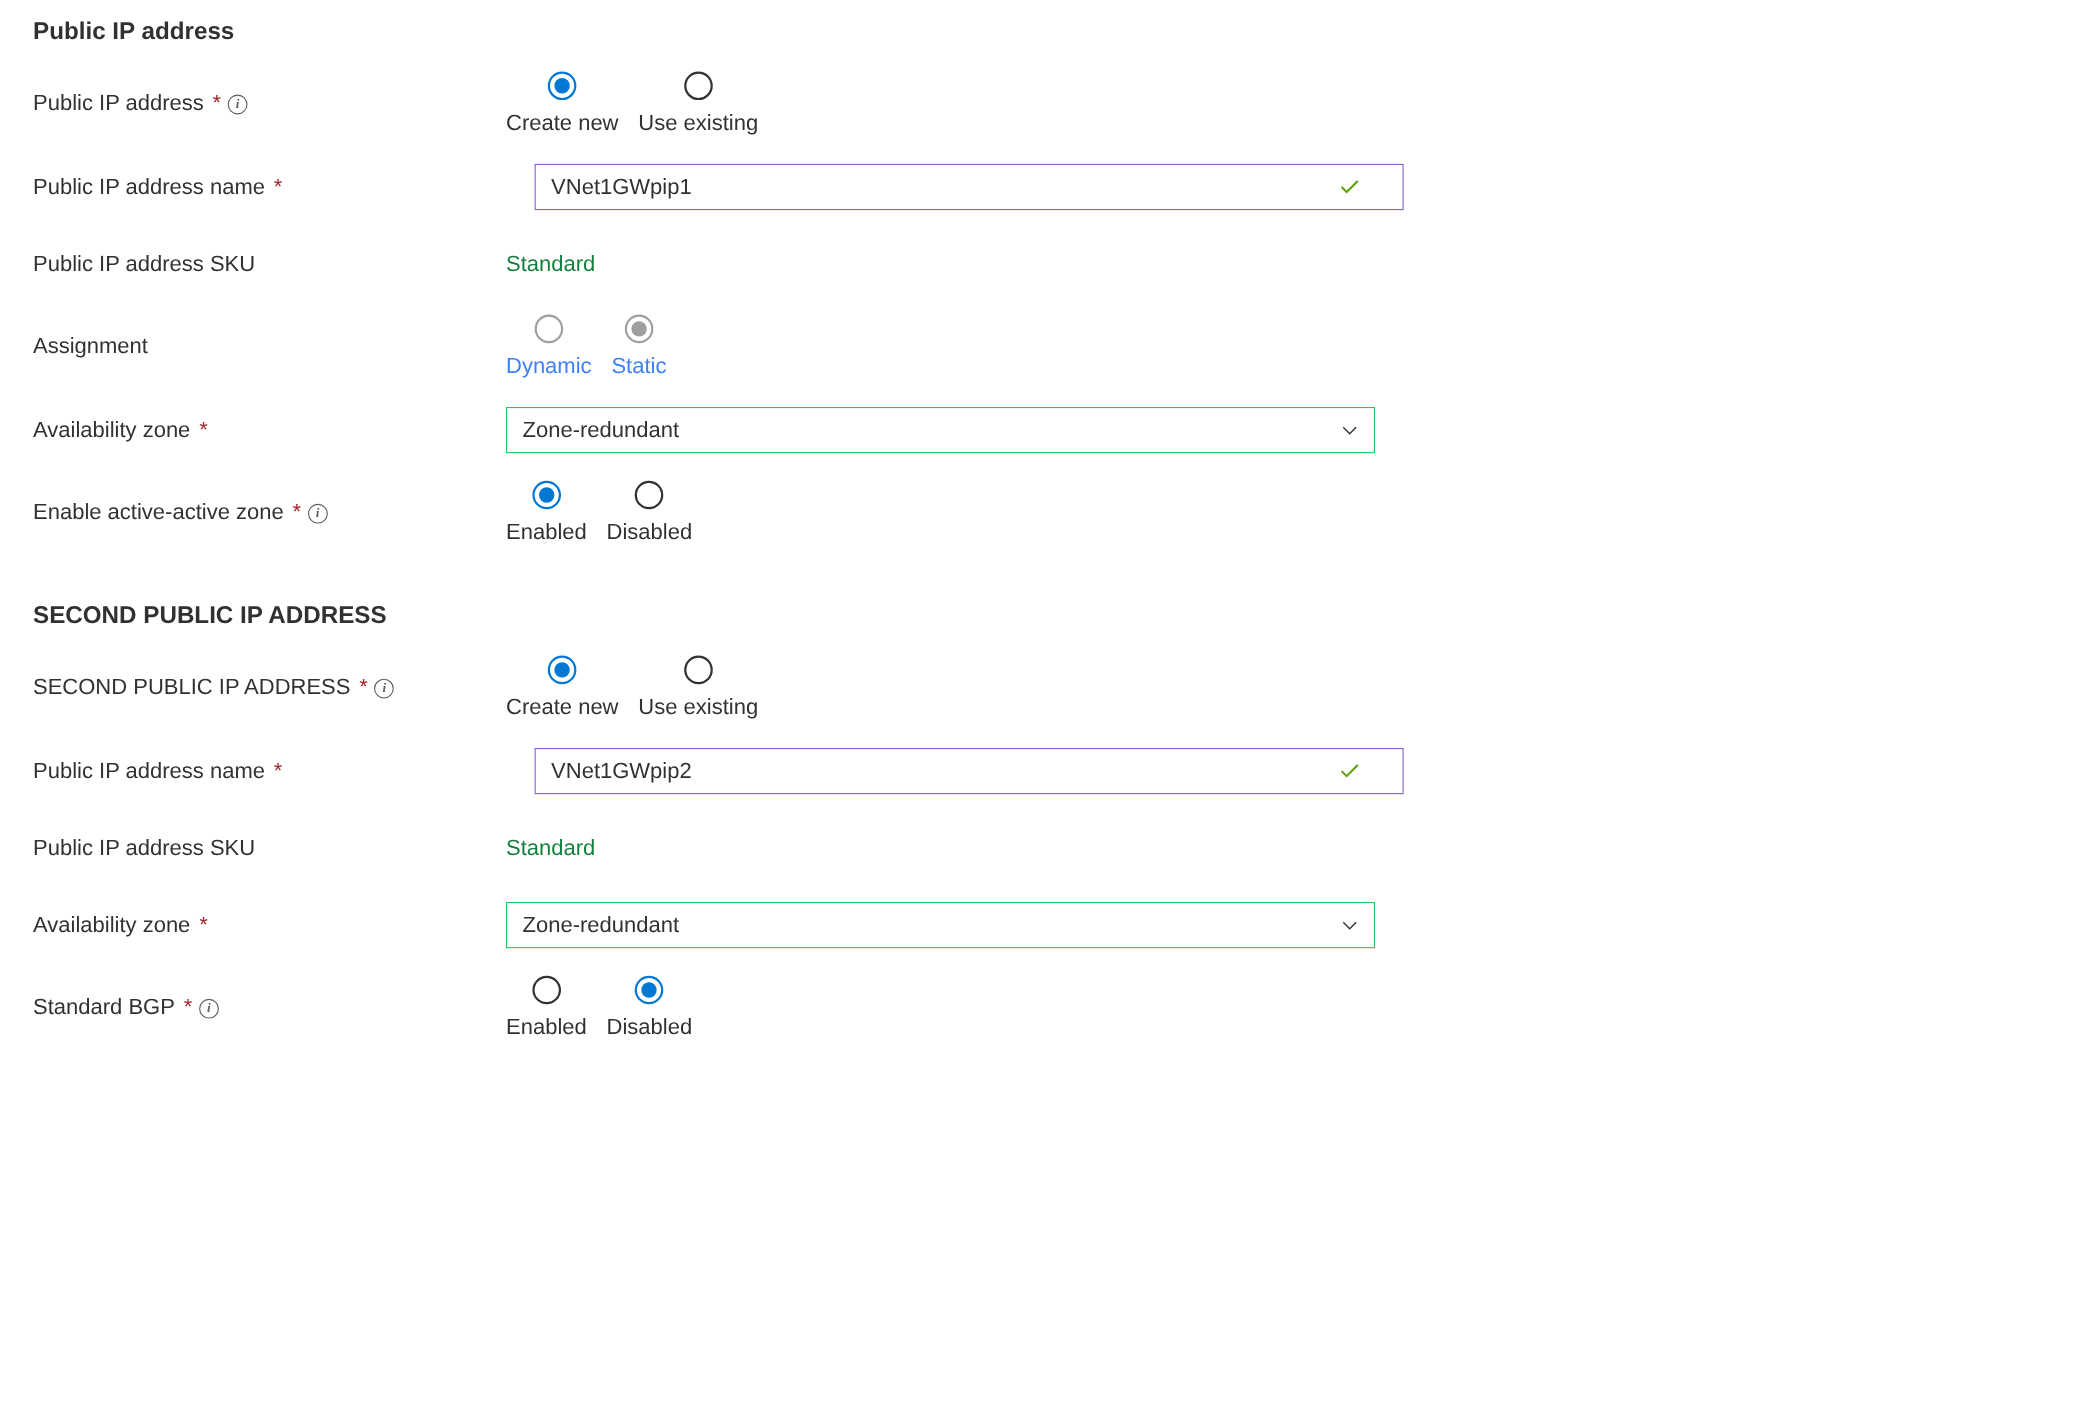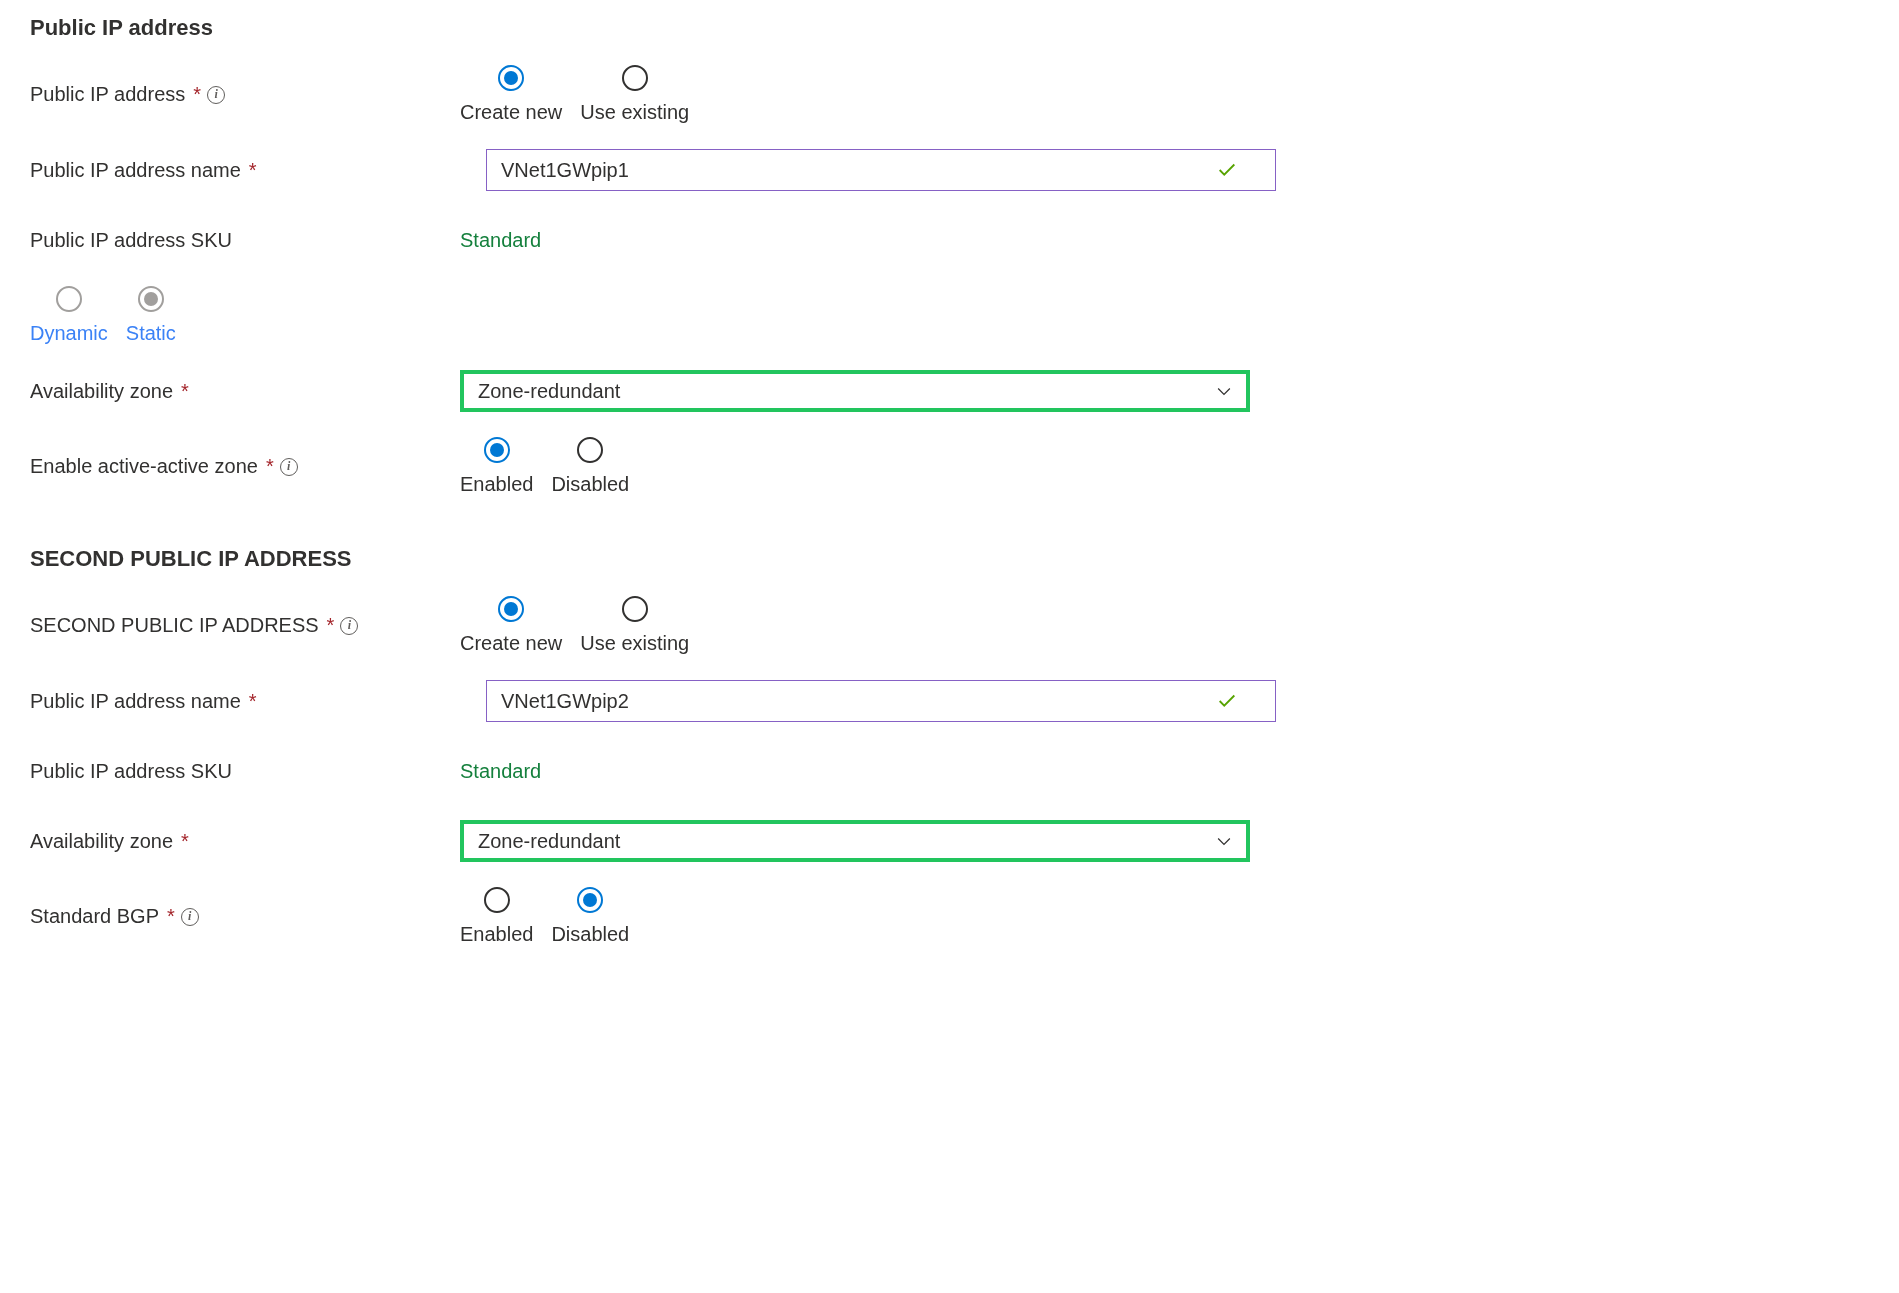--- a/index.html
+++ b/index.html
@@ -132,21 +132,21 @@
     top: 50%;
     transform: translateY(-50%);
     width: 22px;
     height: 22px;
   }
   .valid-check svg { display:block; }
   .select {
     position: relative;
     flex: 1;
     height: 42px;
-    border: 4px solid #22c55e;
+    border: 1px solid #22c55e;
     background: #fff;
     display: flex;
     align-items: center;
     padding: 0 44px 0 14px;
     font-size: 20px;
     cursor: pointer;
   }
   .select .chevron {
     position: absolute;
     right: 12px;
@@ -209,20 +209,23 @@
   <div class="row">
     <div class="label-col">
       <span>Public IP address SKU</span>
     </div>
     <div class="control-col">
       <span class="static-text">Standard</span>
     </div>
   </div>
 
   <div class="row">
+    <div class="label-col">
+      <span>Assignment</span>
+    </div>
     <div class="control-col">
       <span class="radio disabled">
         <span class="radio-outer">
             <span class="radio-inner"></span>
           </span>
         <span class="radio-label">Dynamic</span>
       </span>
       <span class="radio disabled selected">
         <span class="radio-outer">
             <span class="radio-inner"></span>

